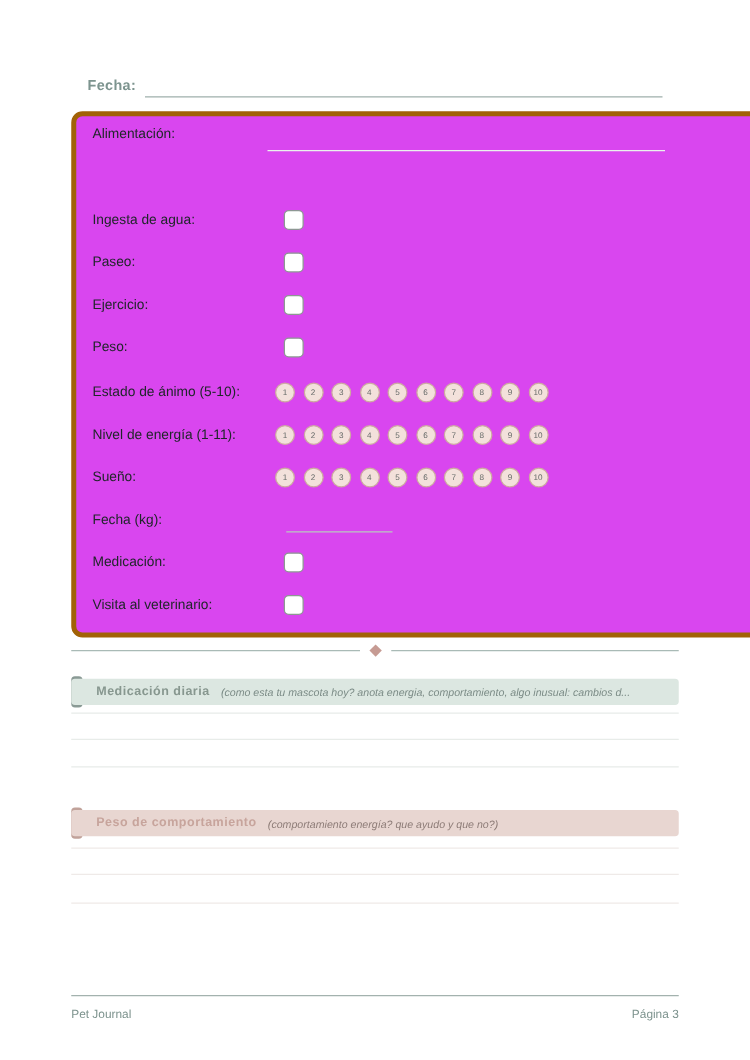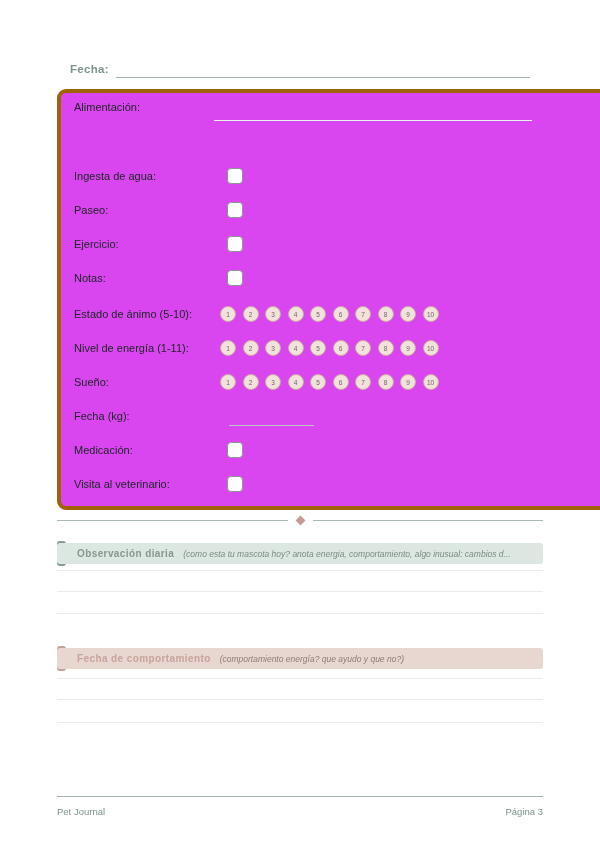--- a/index.html
+++ b/index.html
@@ -76,21 +76,21 @@
       <span class="flabel">Paseo:</span>
       <span class="cbox"></span>
     </div>
 
     <div class="frow" style="top:141px">
       <span class="flabel">Ejercicio:</span>
       <span class="cbox"></span>
     </div>
 
     <div class="frow" style="top:175px">
-      <span class="flabel">Notas:</span>
+      <span class="flabel">Peso:</span>
       <span class="cbox"></span>
     </div>
 
     <div class="frow" style="top:211px">
       <span class="flabel">Estado de ánimo (5-10):</span>
       <span class="rating">
           <span class="circle">1</span>
           <span class="circle">2</span>
           <span class="circle">3</span>
           <span class="circle">4</span>
@@ -152,30 +152,30 @@
   </div>
 
   <div class="divider">
     <span class="dline"></span>
     <span class="diamond"></span>
     <span class="dline"></span>
   </div>
 
   <span class="saccent saccent-green" style="top:541px"></span>
   <div class="sbar sbar-green" style="top:543px">
-    <span class="stitle stitle-green">Observación diaria</span>
+    <span class="stitle stitle-green">Medicación diaria</span>
     <span class="shint shint-green">(como esta tu mascota hoy? anota energia, comportamiento, algo inusual: cambios d...</span>
   </div>
   <span class="rule rule-green" style="top:570px"></span>
   <span class="rule rule-green" style="top:591px"></span>
   <span class="rule rule-green" style="top:613px"></span>
 
   <span class="saccent saccent-pink" style="top:646px"></span>
   <div class="sbar sbar-pink" style="top:648px">
-    <span class="stitle stitle-pink">Fecha de comportamiento</span>
+    <span class="stitle stitle-pink">Peso de comportamiento</span>
     <span class="shint shint-pink">(comportamiento energía? que ayudo y que no?)</span>
   </div>
   <span class="rule rule-pink" style="top:678px"></span>
   <span class="rule rule-pink" style="top:699px"></span>
   <span class="rule rule-pink" style="top:722px"></span>
 
   <span class="footer-line"></span>
   <span class="footer-left">Pet Journal</span>
   <span class="footer-right">Página 3</span>
 

